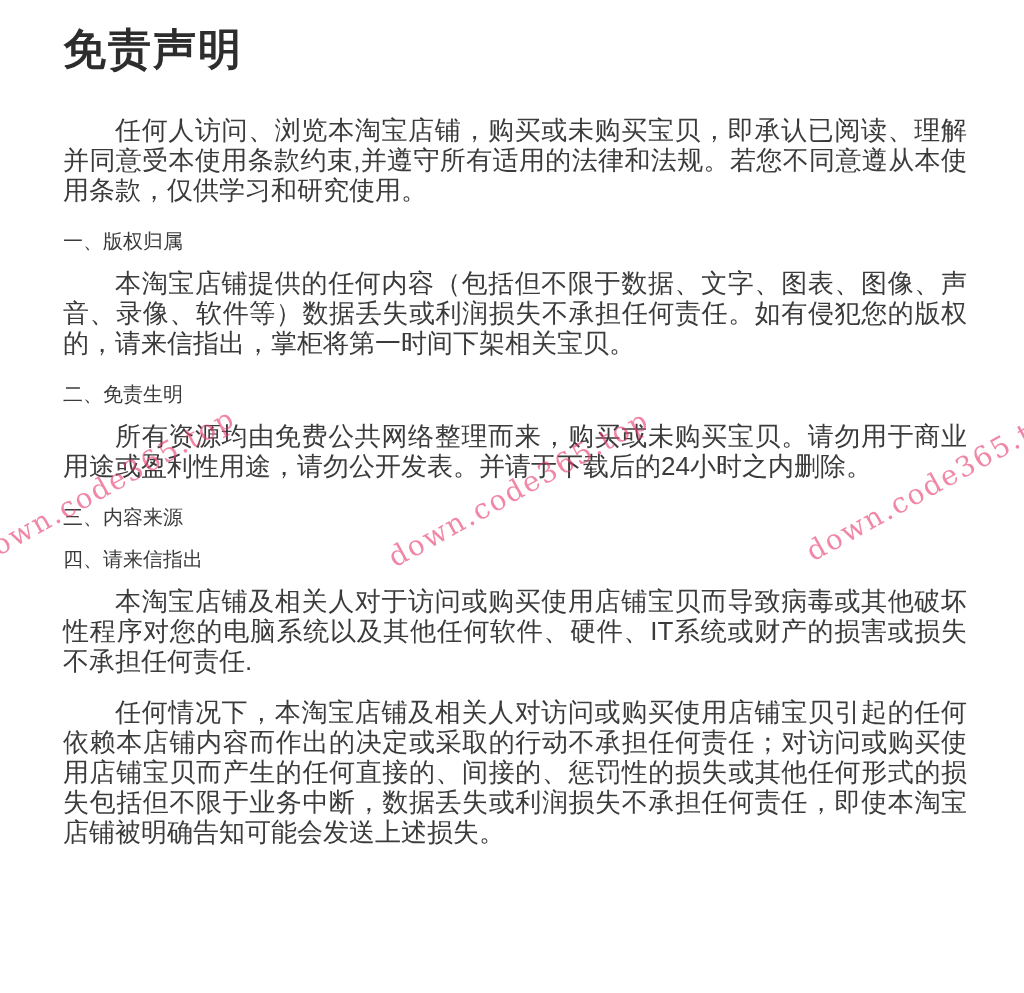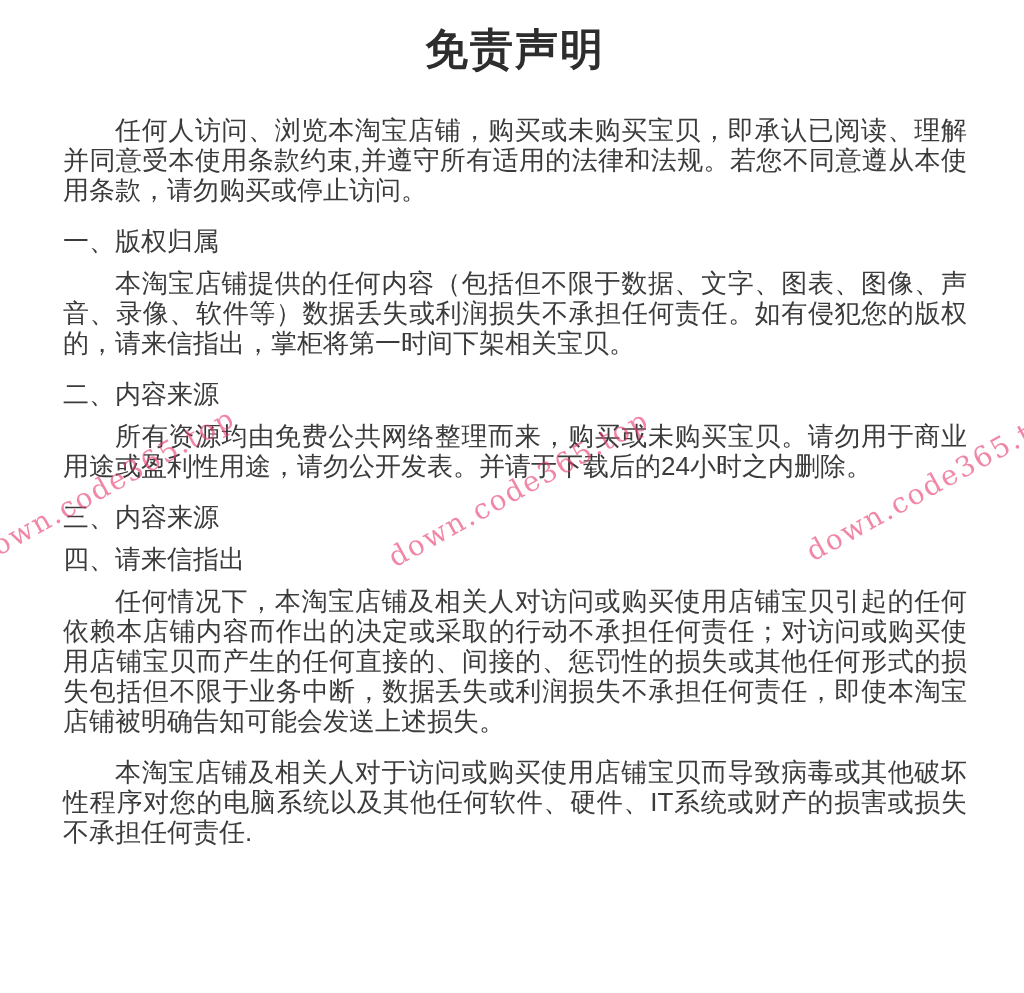--- a/index.html
+++ b/index.html
@@ -15,39 +15,39 @@
     overflow: hidden;
     font-family: "Liberation Sans", sans-serif;
   }
   .doc {
     position: relative;
     z-index: 1;
     padding: 26px 57px 0 63px;
   }
   .doc-title {
     margin: 0 0 42px 0;
-    text-align: center;
+    text-align: left;
     font-size: 43px;
     font-weight: bold;
     letter-spacing: 2px;
     color: #2d2d2d;
     line-height: 1.1;
   }
   .para {
     margin: 0 0 21px 0;
     font-size: 26px;
     line-height: 30px;
     color: #3b3b3b;
     text-indent: 2em;
     text-align: justify;
     letter-spacing: 0;
   }
   .section-heading {
     margin: 0 0 12px 0;
-    font-size: 26px;
+    font-size: 20px;
     line-height: 30px;
     font-weight: normal;
     color: #3b3b3b;
   }
   .section {
     margin: 0;
   }
   .watermark {
     position: absolute;
     z-index: 2;
@@ -69,36 +69,36 @@
 <div class="page">
 
   <span class="watermark wm-left">down.code365.top</span>
   <span class="watermark wm-center">down.code365.top</span>
   <span class="watermark wm-right">down.code365.top</span>
 
   <div class="doc">
 
     <h1 class="doc-title">免责声明</h1>
 
-    <p class="para">任何人访问、浏览本淘宝店铺，购买或未购买宝贝，即承认已阅读、理解并同意受本使用条款约束,并遵守所有适用的法律和法规。若您不同意遵从本使用条款，请勿购买或停止访问。</p>
+    <p class="para">任何人访问、浏览本淘宝店铺，购买或未购买宝贝，即承认已阅读、理解并同意受本使用条款约束,并遵守所有适用的法律和法规。若您不同意遵从本使用条款，仅供学习和研究使用。</p>
 
     <div class="section">
       <h2 class="section-heading">一、版权归属</h2>
       <p class="para">本淘宝店铺提供的任何内容（包括但不限于数据、文字、图表、图像、声音、录像、软件等）数据丢失或利润损失不承担任何责任。如有侵犯您的版权的，请来信指出，掌柜将第一时间下架相关宝贝。</p>
     </div>
 
     <div class="section">
-      <h2 class="section-heading">二、内容来源</h2>
+      <h2 class="section-heading">二、免责生明</h2>
       <p class="para">所有资源均由免费公共网络整理而来，购买或未购买宝贝。请勿用于商业用途或盈利性用途，请勿公开发表。并请于下载后的24小时之内删除。</p>
     </div>
 
     <div class="section">
       <h2 class="section-heading">三、内容来源</h2>
     </div>
 
     <div class="section">
       <h2 class="section-heading">四、请来信指出</h2>
+      <p class="para">本淘宝店铺及相关人对于访问或购买使用店铺宝贝而导致病毒或其他破坏性程序对您的电脑系统以及其他任何软件、硬件、IT系统或财产的损害或损失不承担任何责任.</p>
       <p class="para">任何情况下，本淘宝店铺及相关人对访问或购买使用店铺宝贝引起的任何依赖本店铺内容而作出的决定或采取的行动不承担任何责任；对访问或购买使用店铺宝贝而产生的任何直接的、间接的、惩罚性的损失或其他任何形式的损失包括但不限于业务中断，数据丢失或利润损失不承担任何责任，即使本淘宝店铺被明确告知可能会发送上述损失。</p>
-      <p class="para">本淘宝店铺及相关人对于访问或购买使用店铺宝贝而导致病毒或其他破坏性程序对您的电脑系统以及其他任何软件、硬件、IT系统或财产的损害或损失不承担任何责任.</p>
     </div>
 
   </div>
 </div>
 
 </body></html>

